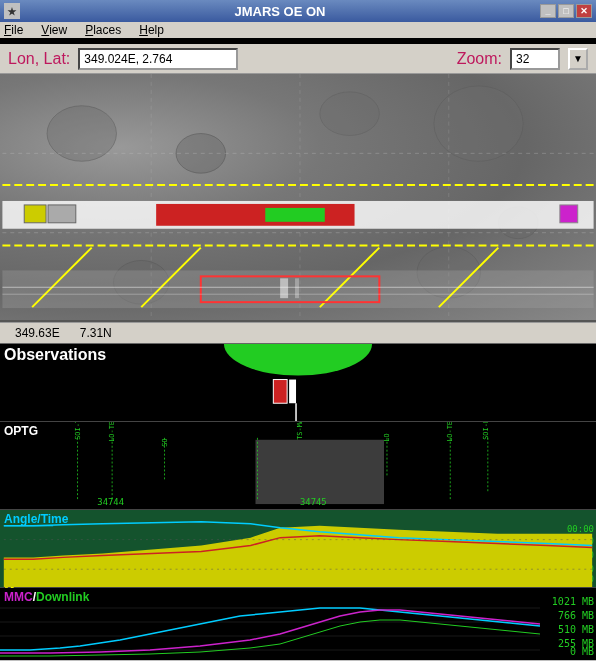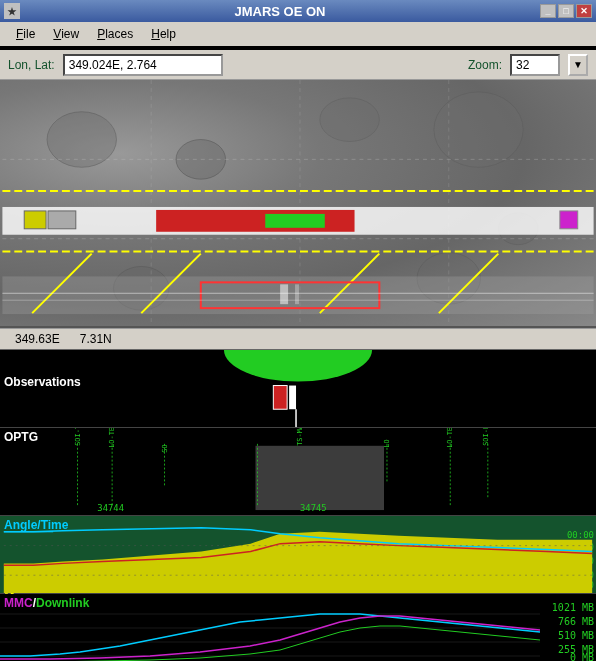--- a/index.html
+++ b/index.html
@@ -43,46 +43,46 @@
       background: #c0c0c0;
       border: 1px solid #999;
       font-size: 9px;
       display: flex; align-items: center; justify-content: center;
       cursor: pointer;
     }
 
     
     #menu-bar {
       background: #d4d0c8;
-      border-bottom: 4px solid #000000;
+      border-bottom: 6px solid #000000;
       display: flex;
       align-items: center;
-      height: 28px;
-      padding: 0 12px;
+      height: 22px;
+      padding: 0 0;
       gap: 10px;
     }
     .menu-item {
       font-size: 12px;
       color: #000;
       padding: 2px 4px;
       cursor: pointer;
     }
     .menu-item span { text-decoration: underline; }
 
     
     #toolbar {
       background: #d4d0c8;
       border-bottom: 1px solid #999;
       display: flex;
       align-items: center;
       height: 30px;
       padding: 0 8px;
       gap: 8px;
     }
-    #toolbar label { font-size: 12px; color: #14532d; }
+    #toolbar label { font-size: 16px; color: #be185d; }
     #lon-lat-input {
       width: 160px;
       height: 22px;
       border: 2px inset #999;
       background: white;
       font-size: 12px;
       padding: 0 4px;
     }
     #zoom-label { margin-left: auto; font-size: 12px; }
     #zoom-input {
@@ -136,23 +136,22 @@
       background: #000;
       height: 78px;
       position: relative;
       border-bottom: 1px solid #444;
     }
     #observations-label {
       position: absolute;
       top: 2px;
       left: 4px;
       color: #ffffff;
-      font-size: 12px;
+      font-size: 16px;
       font-weight: bold;
-      margin-top: 23px;
     }
 
     
     #optg-panel {
       background: #000;
       height: 88px;
       position: relative;
       border-bottom: 1px solid #444;
     }
     #optg-label {

